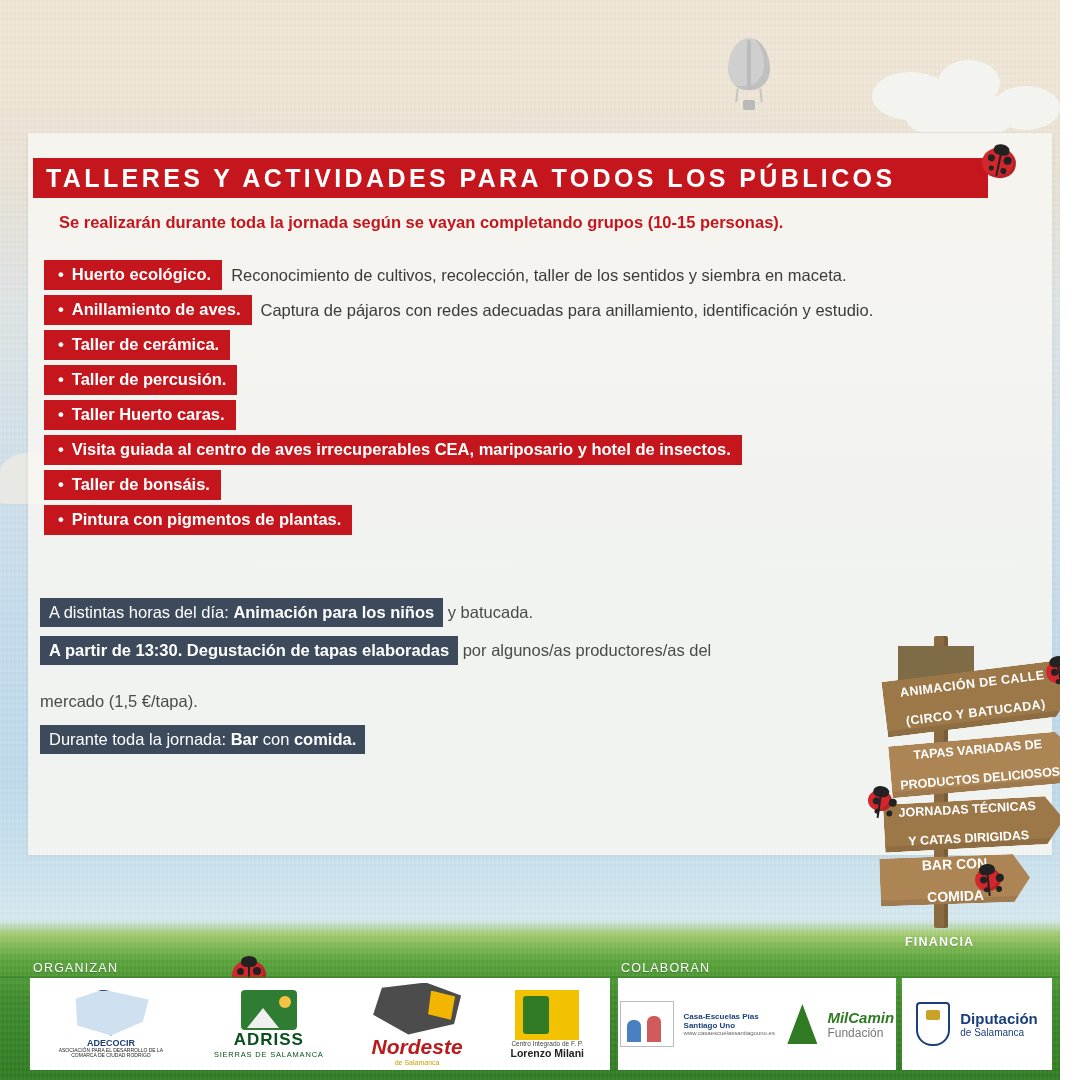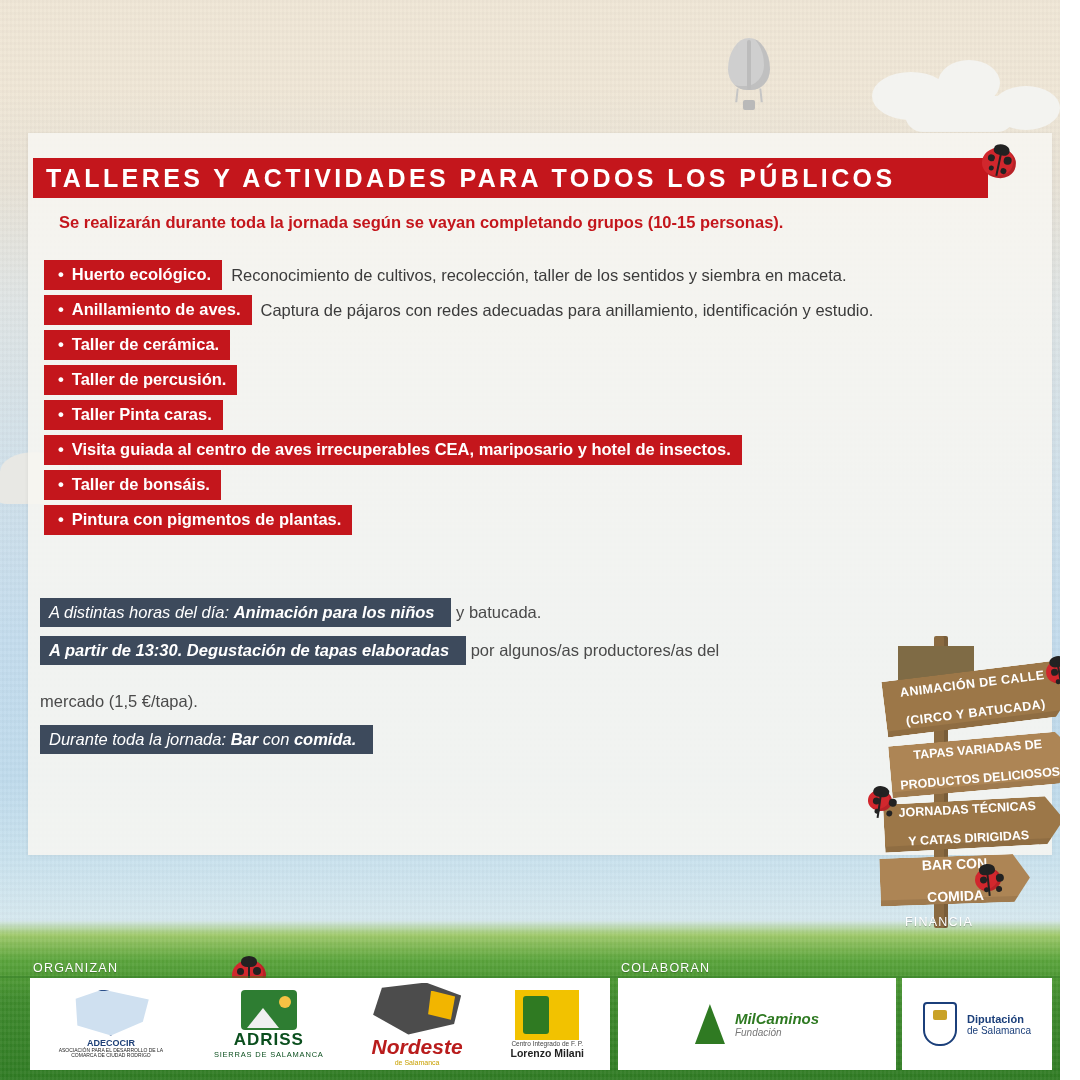--- a/index.html
+++ b/index.html
@@ -86,22 +86,22 @@
   .tag .dot { margin-right: 8px; }
   .desc {
     display: inline-block; color: #3b3b3b; font-size: 16.5px;
     padding-left: 9px; vertical-align: middle;
   }
 
   
   .notes { position: absolute; left: 40px; top: 598px; width: 900px; }
   .note { margin-bottom: 10px; font-size: 16.5px; line-height: 28px; }
   .note .hl {
-    background: #3d4a5c; color: #fff; padding: 5px 17px 6px 9px;
-    display: inline;  box-decoration-break: clone; font-style: italic; -webkit-box-decoration-break: clone;
+    background: #3d4a5c; color: #fff; padding: 5px 9px 6px 9px;
+    display: inline;  box-decoration-break: clone; -webkit-box-decoration-break: clone;
   }
   .note .hl b { font-weight: bold; }
   .note .plain { color: #4a4a4a; }
   .note-wrap2 { position: relative; }
   .note2-tail { color:#4a4a4a; font-size:16.5px;margin-top:23px; }
 
   
   .signpost { position: absolute; left: 862px; top: 618px; width: 210px; height: 310px; }
   .post { position:absolute; left:72px; top:18px; width:14px; height:292px; background:#8a6a41; border-radius:2px; box-shadow: inset -4px 0 0 rgba(0,0,0,0.12);}
   .arm {
@@ -135,21 +135,21 @@
   .bug-2 { left: 1046px; top: 660px; width:26px; height:23px; transform: rotate(-10deg); }
   .bug-3 { left: 868px; top: 790px; width:24px; height:21px; transform: rotate(8deg); }
   .bug-4 { left: 975px; top: 868px; width:26px; height:23px; transform: rotate(-6deg); }
   .bug-5 { left: 232px; top: 960px; width:34px; height:30px; }
   .foot-label {
     position: absolute; color: #ffffff; font-size: 12.5px; letter-spacing: 1.2px;
     text-shadow: 0 1px 1px rgba(0,0,0,0.25);
   }
   .fl-org { left: 33px; top: 961px; }
   .fl-col { left: 621px; top: 961px; }
-  .fl-fin { left: 905px; top: 915px; }
+  .fl-fin { left: 905px; top: 935px; font-weight: bold; }
   .logobox {
     position: absolute; background: #fff; border: 2px solid #ffffff;
     display: flex; align-items: center; justify-content: space-around;
     overflow: hidden;
   }
   .lb-org { left: 30px; top: 978px; width: 580px; height: 92px; }
   .lb-col { left: 618px; top: 978px; width: 278px; height: 92px; }
   .lb-fin { left: 902px; top: 978px; width: 150px; height: 92px; }
   .logo { position: relative; height: 100%; display:flex; flex-direction:column; align-items:center; justify-content:center; }
   .logo .lname { font-size: 10px; color:#222; text-align:center; font-weight:bold; }
@@ -171,24 +171,24 @@
   .milani-box::after{content:"";position:absolute;left:8px;top:6px;width:26px;height:38px;background:#2f7a22;border-radius:3px;}
   .milani-txt { font-size:10.5px; font-weight:bold; color:#222; }
   .milani-sub { font-size:6.5px; color:#444; }
   .casa-art { width:66px; height:46px; background:#ffffff; border:1px solid #bbb; position:relative; overflow:hidden;}
   .casa-art::before{content:"";position:absolute;left:6px;bottom:4px;width:14px;height:22px;background:#4a7fc1;border-radius:6px 6px 0 0;}
   .casa-art::after{content:"";position:absolute;left:26px;bottom:4px;width:14px;height:26px;background:#d15b5b;border-radius:6px 6px 0 0;}
   .casa-txt { font-size:8px; font-weight:bold; color:#1a3f7a; }
   .casa-sub { font-size:6px; color:#666; }
   .mil-tree { width:30px; height:40px; background:#2f7a22; clip-path: polygon(50% 0,100% 100%,0 100%);}
   .mil-txt { font-size:15px; font-weight:bold; color:#2f7a22; font-style:italic;}
-  .mil-sub { font-size:10px; color:#777;font-style:italic; }
+  .mil-sub { font-size:12px; color:#777; }
   .dip-shield { width:34px; height:44px; background:#fff; border:2px solid #1b3f7a; border-radius:4px 4px 16px 16px; position:relative;}
   .dip-shield::after{content:"";position:absolute;left:50%;top:6px;transform:translateX(-50%);width:14px;height:10px;background:#c9a227;border-radius:2px;}
-  .dip-txt { font-size:11px; font-weight:bold; color:#1b3f7a; }
+  .dip-txt { font-size:15px; font-weight:bold; color:#1b3f7a; }
   .dip-sub { font-size:10px; color:#1b3f7a; }
   .logo-row { display:flex; flex-direction:row; align-items:center; gap:10px; }
 </style>
 </head>
 <body>
 
 <div class="poster">
   <div class="grain"></div>
 
   <div class="balloon">
@@ -219,21 +219,21 @@
     <div class="row">
       <span class="tag"><span class="dot">•</span><span>Anillamiento de aves.</span></span><span class="desc">Captura de pájaros con redes adecuadas para anillamiento, identificación y estudio.</span>
     </div>
     <div class="row">
       <span class="tag"><span class="dot">•</span><span>Taller de cerámica.</span></span>
     </div>
     <div class="row">
       <span class="tag"><span class="dot">•</span><span>Taller de percusión.</span></span>
     </div>
     <div class="row">
-      <span class="tag"><span class="dot">•</span><span>Taller Pinta caras.</span></span>
+      <span class="tag"><span class="dot">•</span><span>Taller Huerto caras.</span></span>
     </div>
     <div class="row">
       <span class="tag"><span class="dot">•</span><span>Visita guiada al centro de aves irrecuperables CEA, mariposario y hotel de insectos.</span></span>
     </div>
     <div class="row">
       <span class="tag"><span class="dot">•</span><span>Taller de bonsáis.</span></span>
     </div>
     <div class="row">
       <span class="tag"><span class="dot">•</span><span>Pintura con pigmentos de plantas.</span></span>
     </div>
@@ -351,20 +351,29 @@
     <div class="logo">
       <div class="milani-box"></div>
       <div class="milani-sub">Centro Integrado de F. P.</div>
       <div class="milani-txt">Lorenzo Milani</div>
     </div>
   </div>
 
   <div class="logobox lb-col">
     <div class="logo">
       <div class="logo-row">
+        <div class="casa-art"></div>
+        <div>
+          <div class="casa-txt">Casa-Escuelas Pías Santiago Uno</div>
+          <div class="casa-sub">www.casaescuelassantiagouno.es</div>
+        </div>
+      </div>
+    </div>
+    <div class="logo">
+      <div class="logo-row">
         <div class="mil-tree"></div>
         <div>
           <div class="mil-txt">MilCaminos</div>
           <div class="mil-sub">Fundación</div>
         </div>
       </div>
     </div>
   </div>
 
   <div class="logobox lb-fin">

